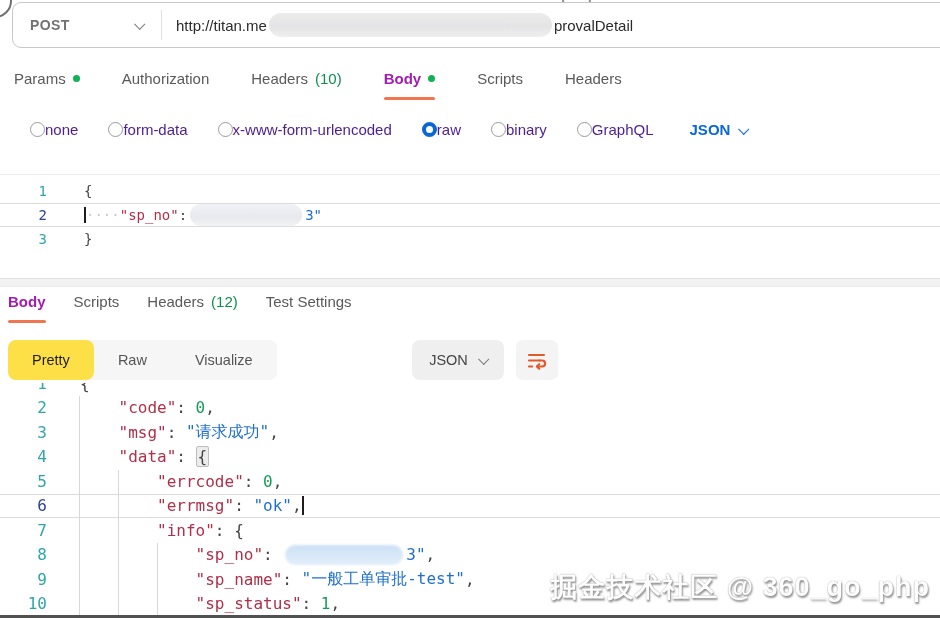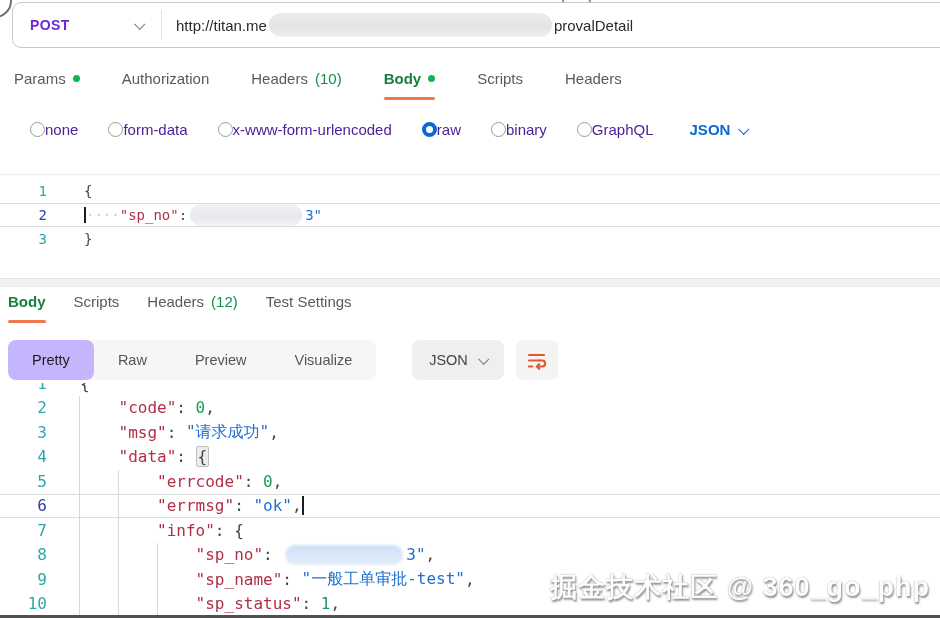--- a/index.html
+++ b/index.html
@@ -14,33 +14,33 @@
   .ring-top    { left:562px; top:-15px; width:29px; height:29px; border:2px solid #8f8f8f; }
   .ring-left   { left:-18px; top:423px; width:30px; height:30px; border:2px solid #5c5c5c; }
 
   
   .request-bar {
     position:absolute; left:12px; top:2px; width:960px; height:46px;
     border:1px solid #c9c9c9; border-radius:9px; background:#fff;
     display:flex; align-items:center;
   }
   .method { display:flex; align-items:center; justify-content:space-between; width:148px; padding:0 18px 0 17px; cursor:pointer; }
-  .method-label { font-size:14px; font-weight:700; letter-spacing:.4px; color:#6d28d9; }
+  .method-label { font-size:14px; font-weight:700; letter-spacing:.4px; color:#737373; }
   .chev { display:inline-block; width:8px; height:8px; border-right:1.7px solid #7c7c7c; border-bottom:1.7px solid #7c7c7c; transform:rotate(45deg) translateY(-1px); }
   .chev-blue { border-color:#0968d6; }
   .vdivider { width:1px; height:30px; background:#e0e0e0; }
   .url { display:flex; align-items:center; padding-left:14px; font-size:15px; color:#2b2b2b; flex:1; }
   .blur-url { display:inline-block; width:283px; height:24px; border-radius:12px; margin:0 2px;
     background:linear-gradient(180deg,#ececec,#e4e4e6 55%,#efefef); filter:blur(.6px); }
 
   
   .req-tabs { position:absolute; left:14px; top:70px; display:flex; gap:42px; align-items:flex-start; }
   .tab { position:relative; display:flex; align-items:center; gap:7px; padding-bottom:13px; font-size:15px; color:#5a5a5a; cursor:pointer; }
   .tab .count { color:#0e8f4d; }
-  .tab.active { color:#15803d; font-weight:600; }
+  .tab.active { color:#a21caf; font-weight:600; }
   .tab.active::after { content:""; position:absolute; left:0; right:0; bottom:0; height:3px; border-radius:2px; background:#f1764f; }
   .gdot { width:7px; height:7px; border-radius:50%; background:#10b353; }
 
   
   .modes { position:absolute; left:30px; top:121px; display:flex; align-items:center; gap:30px; }
   .mode { display:flex; align-items:center; font-size:15px; color:#4c1d95; cursor:pointer; }
   .radio { width:15px; height:15px; border-radius:50%; border:1.6px solid #9b9b9b; background:#fff; }
   .radio.checked { border:4.6px solid #0968d6; }
   .json-select { display:flex; align-items:center; gap:9px; margin-left:6px; font-size:15px; font-weight:700; color:#0968d6; cursor:pointer; }
 
@@ -71,21 +71,21 @@
   .sep-band { position:absolute; left:0; right:0; top:278px; height:9px; background:#f2f2f2;
     border-top:1px solid #e3e3e3; border-bottom:1px solid #ebebeb; }
 
   
   .resp-tabs { position:absolute; left:8px; top:293px; display:flex; gap:28px; }
 
   
   .resp-toolbar { position:absolute; left:8px; top:340px; height:40px; display:flex; align-items:center; }
   .view-group { display:flex; background:#f6f6f6; border-radius:8px; height:40px; align-items:center; }
   .view-btn { padding:0 24px; height:40px; display:flex; align-items:center; font-size:14.5px; color:#555; border-radius:8px; cursor:pointer; }
-  .view-btn.selected { background:#c4b5fd; color:#1d1d1d; }
+  .view-btn.selected { background:#fde047; color:#1d1d1d; }
   .lang-btn { position:absolute; left:404px; top:0; width:92px; height:40px; background:#efefef; border-radius:8px;
     display:flex; align-items:center; justify-content:center; gap:11px; font-size:14.5px; color:#454545; cursor:pointer; }
   .wrap-btn { position:absolute; left:508px; top:0; width:42px; height:40px; background:#f4f4f4; border-radius:7px;
     display:flex; align-items:center; justify-content:center; cursor:pointer; }
 
   
   .resp-editor { position:absolute; left:0; right:0; top:383px; bottom:0; overflow:hidden; background:#fff;
     font-family:"DejaVu Sans Mono", monospace; font-size:16px; }
   .resp-lines { margin-top:-12px; }
   .resp-editor .code-line { height:24.5px; }
@@ -200,21 +200,20 @@
     </div>
     <div class="tab">
       <span>Test Settings</span>
     </div>
   </div>
 
   <div class="resp-toolbar">
     <div class="view-group">
       <div class="view-btn selected">Pretty</div>
       <div class="view-btn">Raw</div>
-      <div class="view-btn">Preview</div>
       <div class="view-btn">Visualize</div>
     </div>
     <div class="lang-btn">
       <span>JSON</span>
       <span class="chev"></span>
     </div>
     <div class="wrap-btn">
       <svg width="24" height="24" viewBox="0 0 24 24" fill="none">
         <path d="M4 7h15" stroke="#e05a2b" stroke-width="2.2" stroke-linecap="round"></path>
         <path d="M4 12.5h10.5" stroke="#e05a2b" stroke-width="2.2" stroke-linecap="round"></path>

